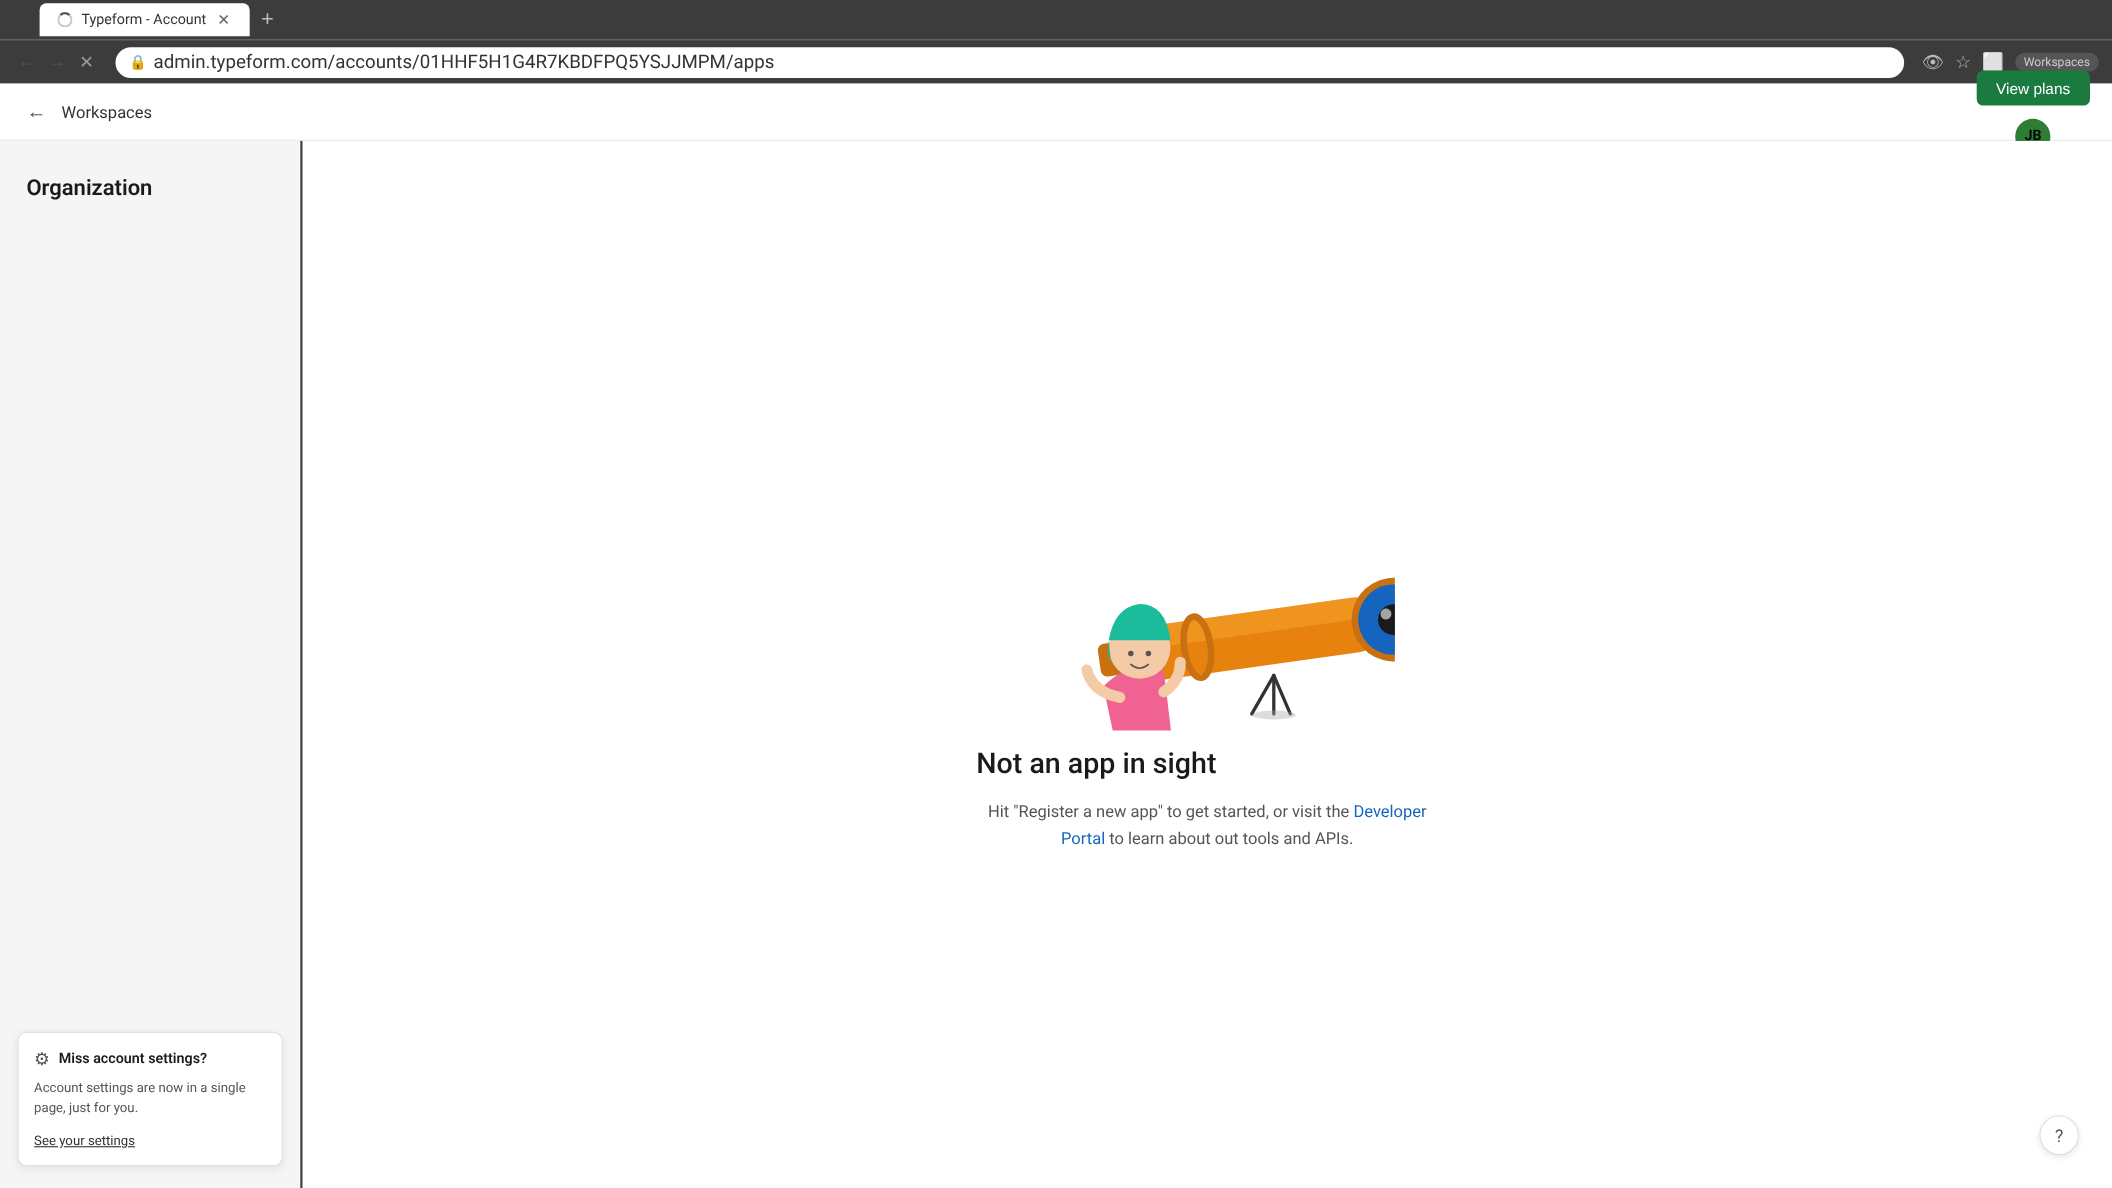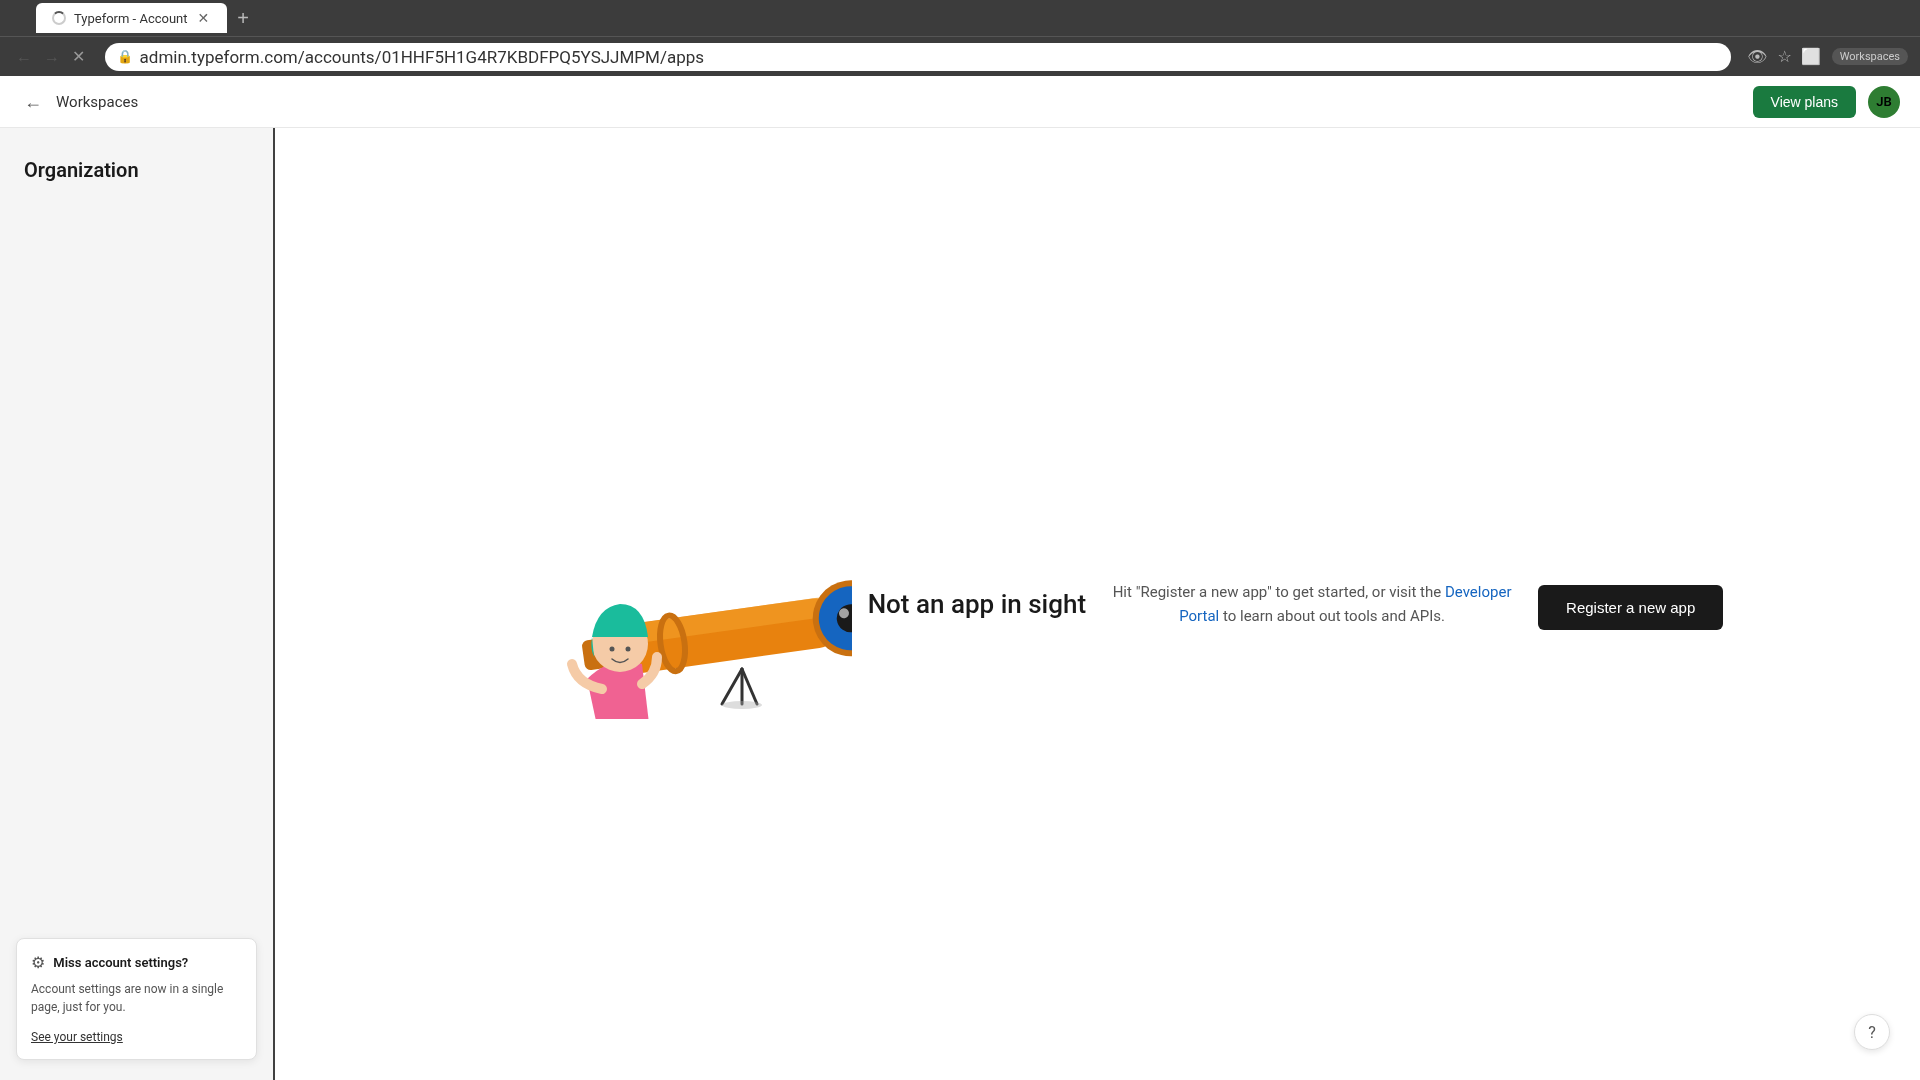--- a/index.html
+++ b/index.html
@@ -238,22 +238,22 @@
     
     .content-area {
       flex: 1;
       display: flex;
       align-items: center;
       justify-content: center;
       background: #fff;
     }
     .empty-state {
       display: flex;
-      flex-direction: row;
-      align-items: center;
+      flex-direction: column;
+      align-items: flex-start;
       text-align: center;
       gap: 16px;
     }
 
     
     .telescope-illustration {
       width: 380px;
       height: 220px;
       position: relative;
       margin-bottom: 10px;
@@ -345,21 +345,21 @@
   </div>
 </div>
 
 <div class="app-layout">
 
   <div class="topbar">
     <div class="topbar-left">
       <span class="back-arrow">←</span>
       <span class="workspaces-label">Workspaces</span>
     </div>
-    <div style="display:flex;align-items:center;gap:12px;">
+    <div style="display:flex;align-items:center;gap:12px;flex-direction:column;">
       <button class="view-plans-btn">View plans</button>
       <div class="avatar-circle">JB</div>
     </div>
   </div>
 
   <div class="main-content">
 
     <div class="sidebar">
       <div class="sidebar-org-title">Organization</div>
 
@@ -418,21 +418,20 @@
             <circle cx="140" cy="160" r="2.5" fill="#555"></circle>
             <circle cx="156" cy="160" r="2.5" fill="#555"></circle>
             <path d="M140,170 Q148,177 156,170" stroke="#555" stroke-width="1.5" fill="none" stroke-linecap="round"></path>
           </svg>
         </div>
 
         <h2 class="empty-title">Not an app in sight</h2>
         <p class="empty-description">
           <span>Hit "Register a new app" to get started, or visit the </span><a href="#">Developer Portal</a><span> to learn about out tools and APIs.</span>
         </p>
-        <button class="register-btn">Register a new app</button>
       </div>
     </div>
 
   </div>
 
 </div>
 
 <div class="help-btn">?</div>
 
 </body></html>

